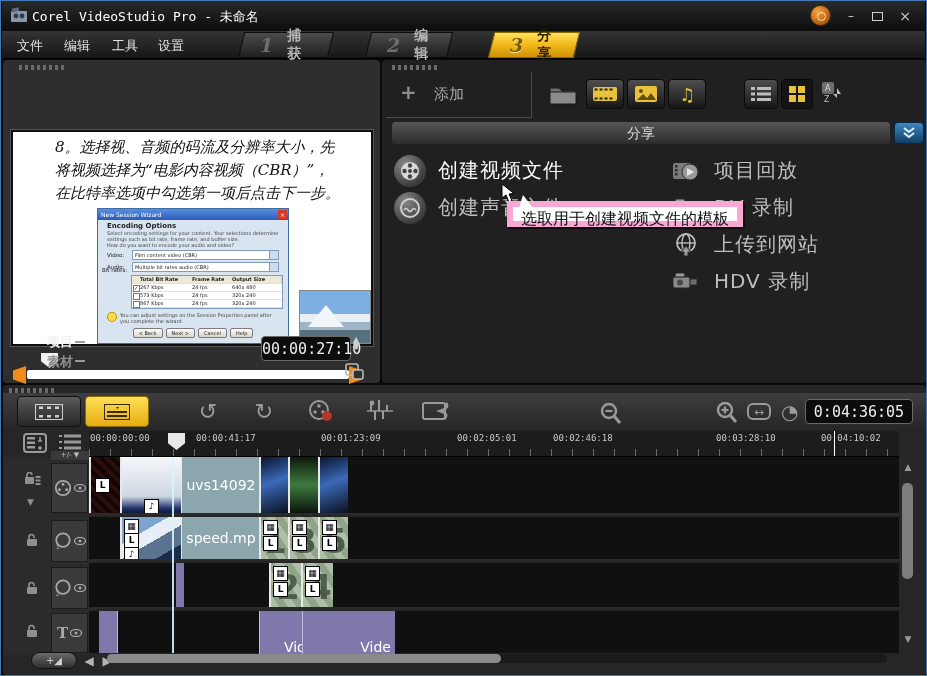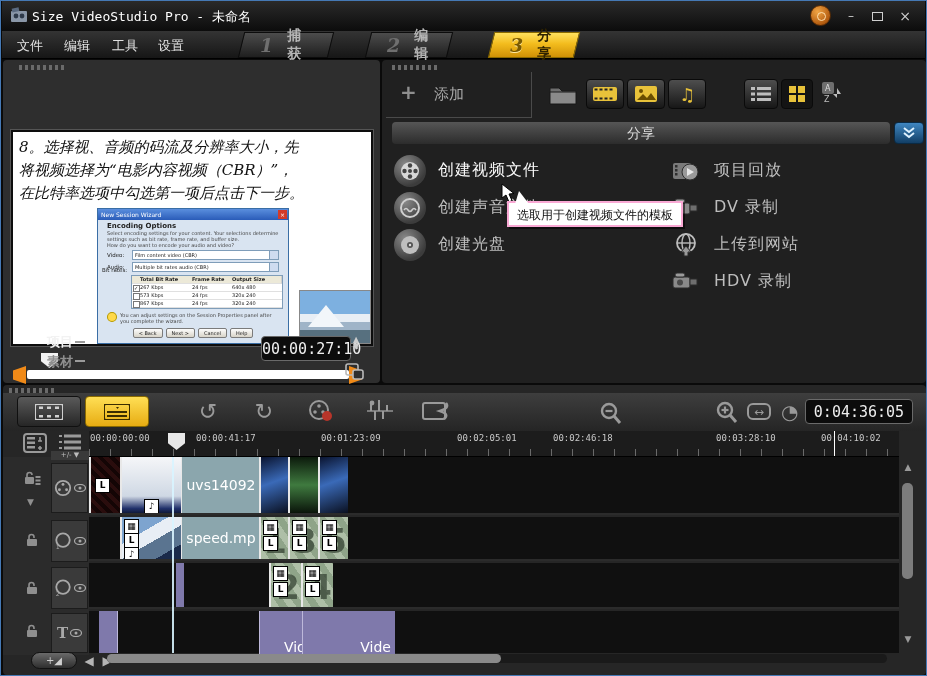--- a/index.html
+++ b/index.html
@@ -29,21 +29,21 @@
   .step-label{font:bold 14px "DejaVu Sans",sans-serif;color:#b5b5b5;}
   .step.active{background:linear-gradient(#ffe15e,#f3bc1d 45%,#cf9106);border-color:#8a6a00;}
   .step.active .step-num{color:#7a5a00;text-shadow:0 1px 0 #ffe9a0;}
   .step.active .step-label{color:#2f2300;}
   
   .panel{background:#2e2e2e;border-radius:4px;}
   .dots{height:5px;background:repeating-linear-gradient(90deg,#6a6a6a 0 3px,transparent 3px 6px);}
   
   .preview-frame{left:8px;top:70px;width:362px;height:216px;background:#fff;border:2px solid #0d0d0d;
      outline:1px solid #555;padding:4px 6px;overflow:hidden;}
-  .note-line{font:italic 15px "DejaVu Serif",serif;color:#111;line-height:23px;white-space:nowrap;}
+  .note-line{font:italic 15px "DejaVu Serif",serif;color:#111;line-height:23px;white-space:nowrap;margin-left:36px;}
   
   .xp-dialog{left:84px;top:76px;width:192px;height:136px;background:#d9e4f1;border:1px solid #3a6ea5;font-family:"DejaVu Sans",sans-serif;}
   .xp-title{height:11px;background:linear-gradient(#5a8ede,#2a5cb8);color:#fff;font-size:6px;line-height:11px;padding-left:3px;position:relative;}
   .xp-x{position:absolute;right:1px;top:1px;width:9px;height:9px;background:#d23b2a;color:#fff;font-size:6px;line-height:9px;text-align:center;}
   .xp-body{padding:2px 9px;font-size:6px;color:#222;}
   .xp-head{font-weight:bold;font-size:7px;}
   .xp-desc{font-size:5px;color:#444;line-height:6px;}
   .xp-row{display:flex;gap:3px;margin-top:2px;align-items:center;}
   .xp-lab{width:22px;font-size:5.5px;}
   .xp-select{flex:1;background:#fff;border:1px solid #7f9db9;height:8px;font-size:5px;line-height:8px;padding-left:2px;position:relative;}
@@ -86,24 +86,24 @@
      border:1px solid #0a0a0a;display:flex;align-items:center;justify-content:center;}
   .sharebar{left:10px;top:62px;width:498px;height:22px;border-radius:4px;
      background:linear-gradient(#565656,#2c2c2c);color:#ddd;font-size:14px;text-align:center;line-height:22px;}
   .chevbtn{left:512px;top:62px;width:30px;height:22px;border-radius:4px;
      background:linear-gradient(#3f86c0,#123f66);border:1px solid #0a2a44;
      display:flex;align-items:center;justify-content:center;flex-direction:column;gap:-2px;color:#cfeaff;}
   .opt{display:flex;align-items:center;gap:12px;height:37px;cursor:default;}
   .opt-ic{width:32px;height:32px;border-radius:50%;background:radial-gradient(circle at 35% 30%,#8a8a8a,#3c3c3c 70%);
      display:flex;align-items:center;justify-content:center;color:#d8d8d8;flex:0 0 32px;}
   .opt-ic.flat{border-radius:4px;background:none;}
-  .opt-label{font-size:16px;color:#bdbdbd;letter-spacing:1px;}
+  .opt-label{font-size:20px;color:#bdbdbd;letter-spacing:1px;}
   .opt.hot .opt-label{color:#fafafa;}
-  .tooltip{left:506px;top:200px;height:26px;background:#fff;border:2px solid #f9a8d4;
-     box-shadow:2px 2px 0 rgba(0,0,0,.55);color:#111;font-size:12px;line-height:24px;padding:0 8px;white-space:nowrap;}
+  .tooltip{left:506px;top:200px;height:26px;background:#fff;border:6px solid #f9a8d4;
+     box-shadow:2px 2px 0 rgba(0,0,0,.55);color:#111;font-size:16px;line-height:24px;padding:0 8px;white-space:nowrap;}
   .tooltip:before{content:"";position:absolute;left:6px;top:-12px;width:0;height:0;
      border-left:4px solid transparent;border-right:10px solid transparent;border-bottom:13px solid #fff;}
   .cursor-arrow{left:500px;top:182px;width:14px;height:20px;}
   
   .tl-toolbar{left:2px;top:392px;width:923px;height:38px;background:linear-gradient(#3e3e3e,#252525);}
   .viewbtn{top:3px;width:64px;height:31px;border-radius:4px;background:linear-gradient(#5a5a5a,#262626);
      border:1px solid #101010;display:flex;align-items:center;justify-content:center;color:#cfcfcf;}
   .viewbtn.active{background:linear-gradient(#ffdf55,#e7ac12);color:#3a2c00;border-color:#8a6a00;}
   .toolico{top:2px;width:30px;height:32px;color:#9a9a9a;font-size:22px;display:flex;align-items:center;justify-content:center;}
   .ruler{left:88px;top:430px;width:810px;height:26px;background:#1c1c1c;border-bottom:1px solid #000;overflow:hidden;}
@@ -142,21 +142,21 @@
 
 <div id="win">
 
   <div class="abs titlebar">
     <svg class="abs appicon" viewBox="0 0 18 16">
       <rect x="1" y="4" width="16" height="11" rx="1" fill="#8a97a8"></rect>
       <rect x="2" y="1" width="7" height="4" fill="#5a6a80" transform="rotate(-12 5 3)"></rect>
       <circle cx="6" cy="9" r="2.4" fill="#2e3a4a"></circle>
         <circle cx="12" cy="9" r="2.4" fill="#2e3a4a"></circle>
     </svg>
-    <div class="abs title-text">Size VideoStudio Pro - 未命名</div>
+    <div class="abs title-text">Corel VideoStudio Pro - 未命名</div>
     <div class="abs corel-badge"></div>
     <div class="abs winbtn" style="left:838px;">–</div>
     <div class="abs winbtn" style="left:864px;">
         <div class="maxglyph"></div>
       </div>
     <div class="abs winbtn" style="left:892px;font-size:14px;">×</div>
   </div>
 
   <div class="abs menubar">
     <div class="abs menu-item" style="left:15px;">文件</div>
@@ -365,30 +365,20 @@
       </div>
       <div class="opt">
         <span class="opt-ic">
           <svg width="20" height="20" viewBox="0 0 20 20">
               <circle cx="10" cy="10" r="9" fill="none" stroke="#cfcfcf" stroke-width="2"></circle>
               <path d="M4 12 q2-3 4 0 t4 0 t4 0" fill="none" stroke="#cfcfcf" stroke-width="1.6"></path>
             </svg>
         </span>
         <span class="opt-label">创建声音文件</span>
       </div>
-      <div class="opt">
-        <span class="opt-ic">
-          <svg width="20" height="20" viewBox="0 0 20 20">
-              <circle cx="10" cy="10" r="9" fill="#bfbfbf"></circle>
-              <circle cx="10" cy="10" r="3" fill="#555"></circle>
-              <circle cx="10" cy="10" r="1.2" fill="#ddd"></circle>
-            </svg>
-        </span>
-        <span class="opt-label">创建光盘</span>
-      </div>
     </div>
 
     <div class="abs" style="left:288px;top:92px;width:250px;">
       <div class="opt">
         <span class="opt-ic flat">
           <svg width="28" height="22" viewBox="0 0 28 22">
               <rect x="1" y="3" width="18" height="16" rx="2" fill="#7a7a7a"></rect>
               <rect x="3" y="5" width="2.5" height="2.5" fill="#2e2e2e"></rect>
               <rect x="3" y="9" width="2.5" height="2.5" fill="#2e2e2e"></rect>
               <rect x="3" y="13" width="2.5" height="2.5" fill="#2e2e2e"></rect>

